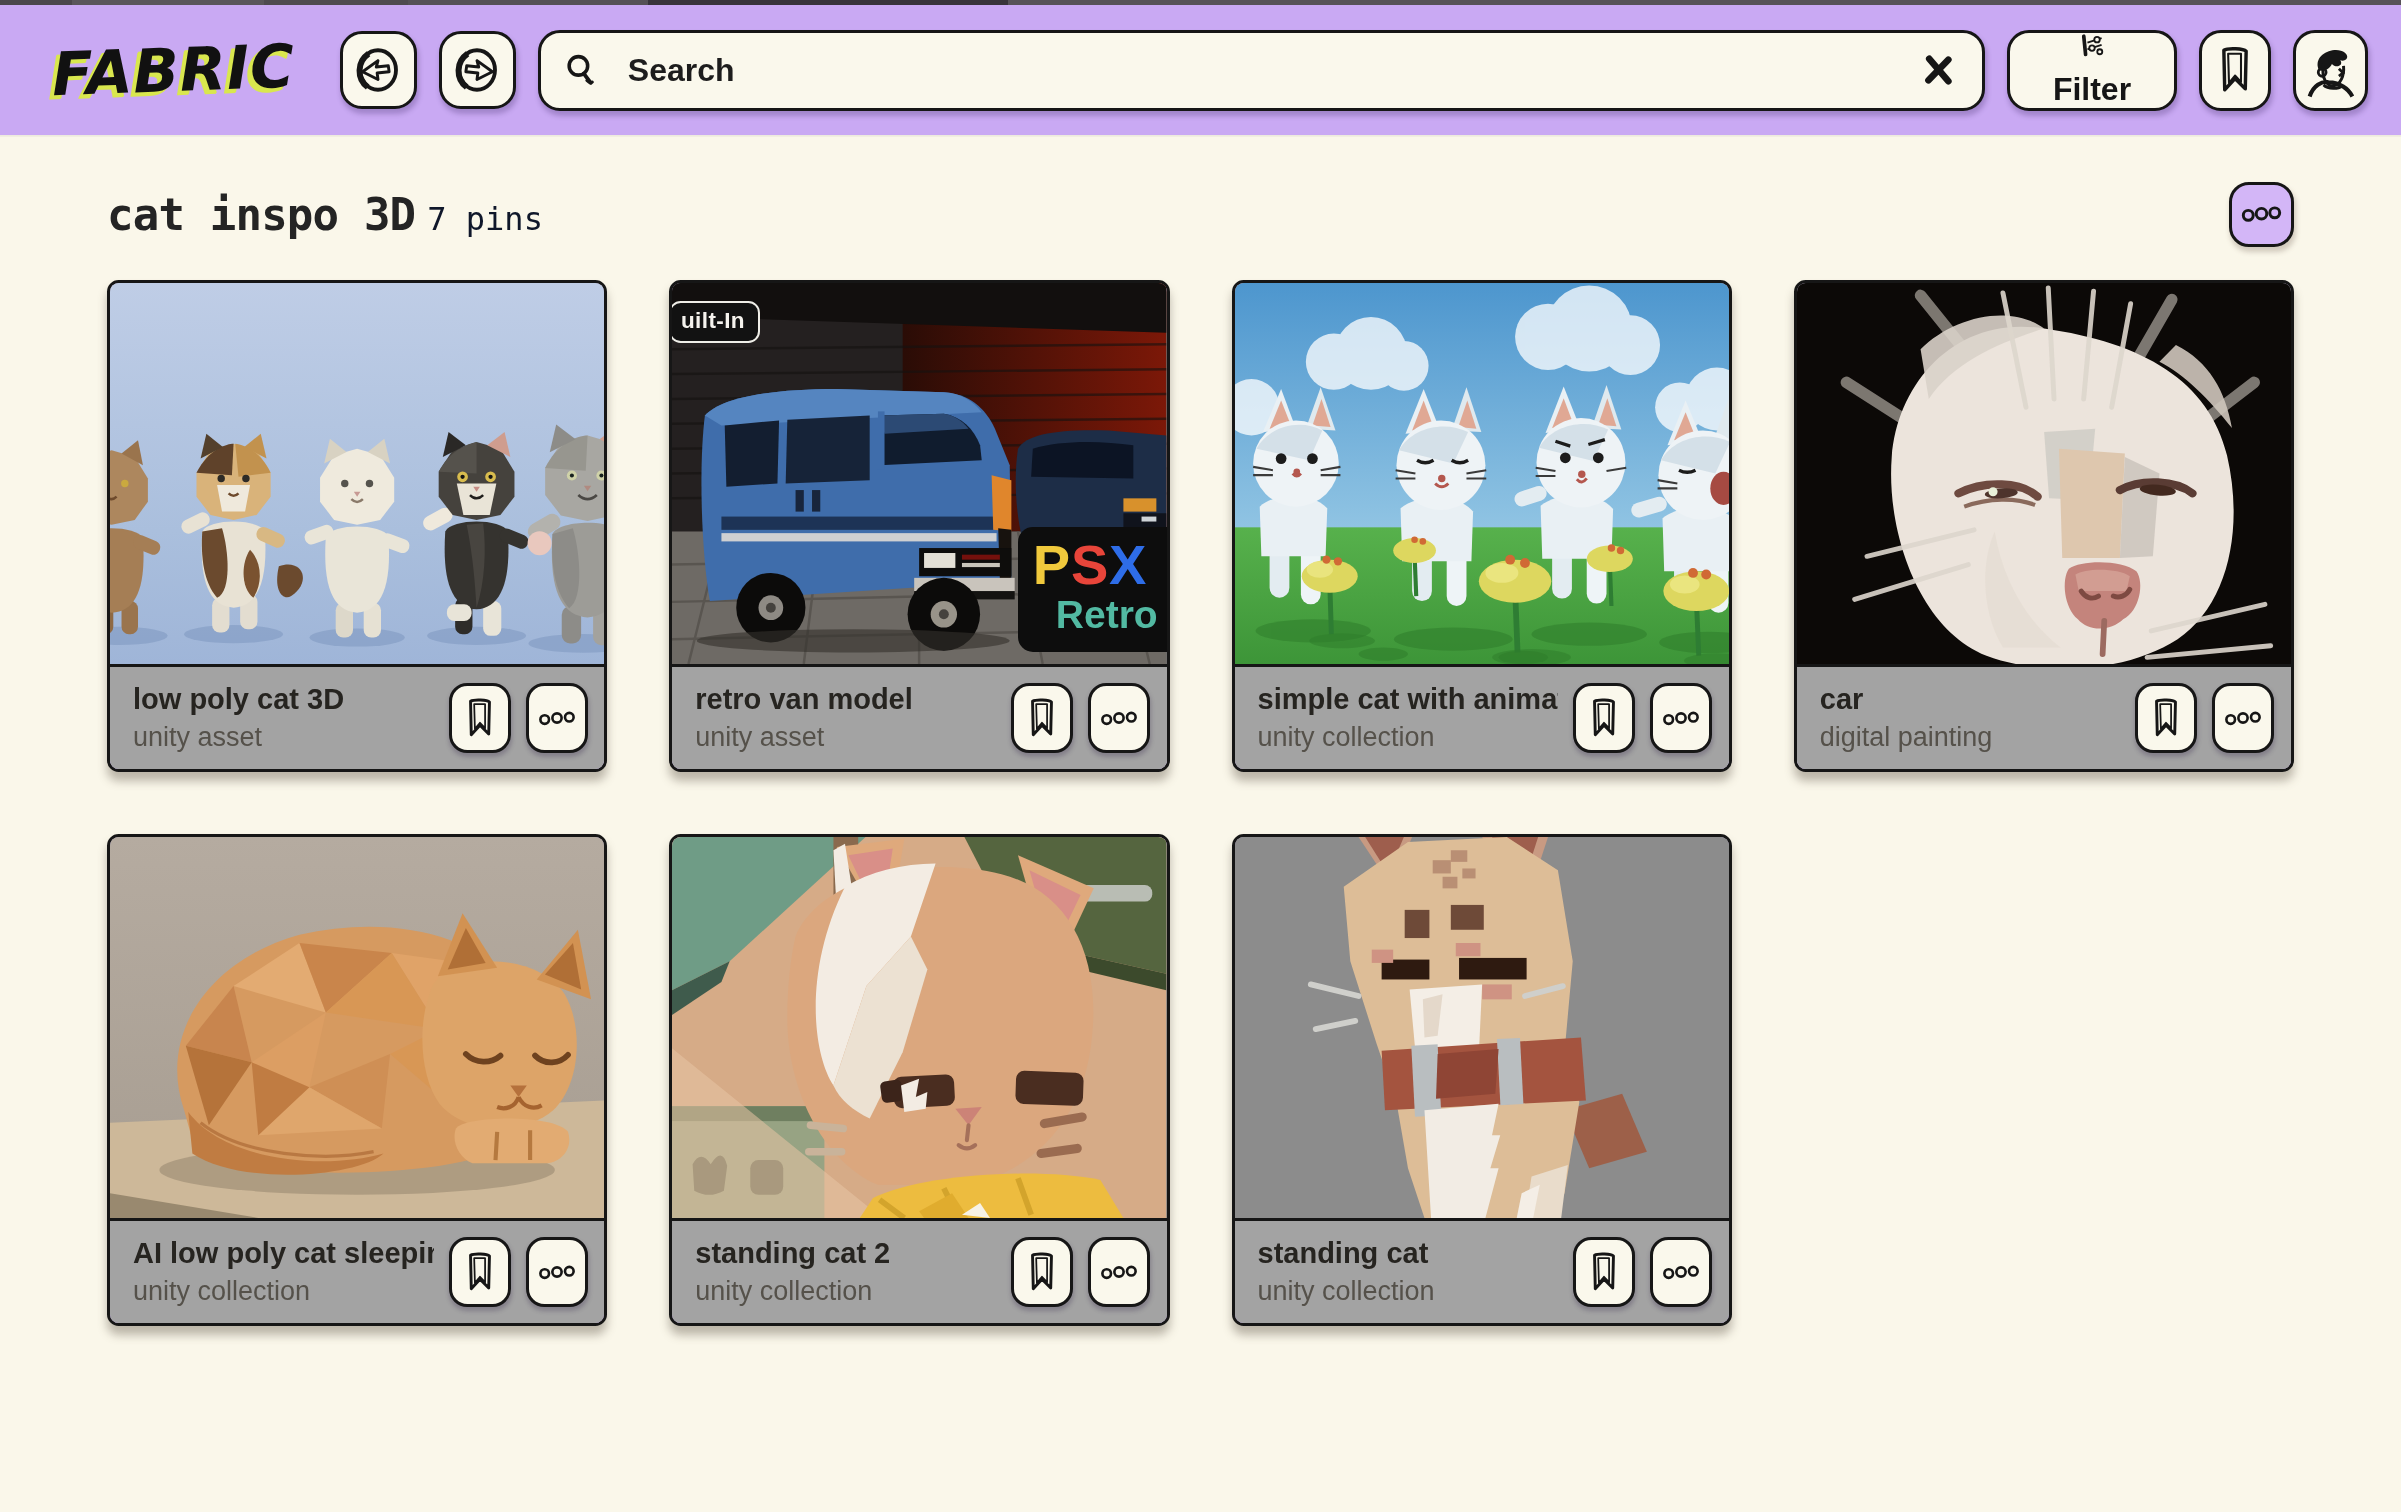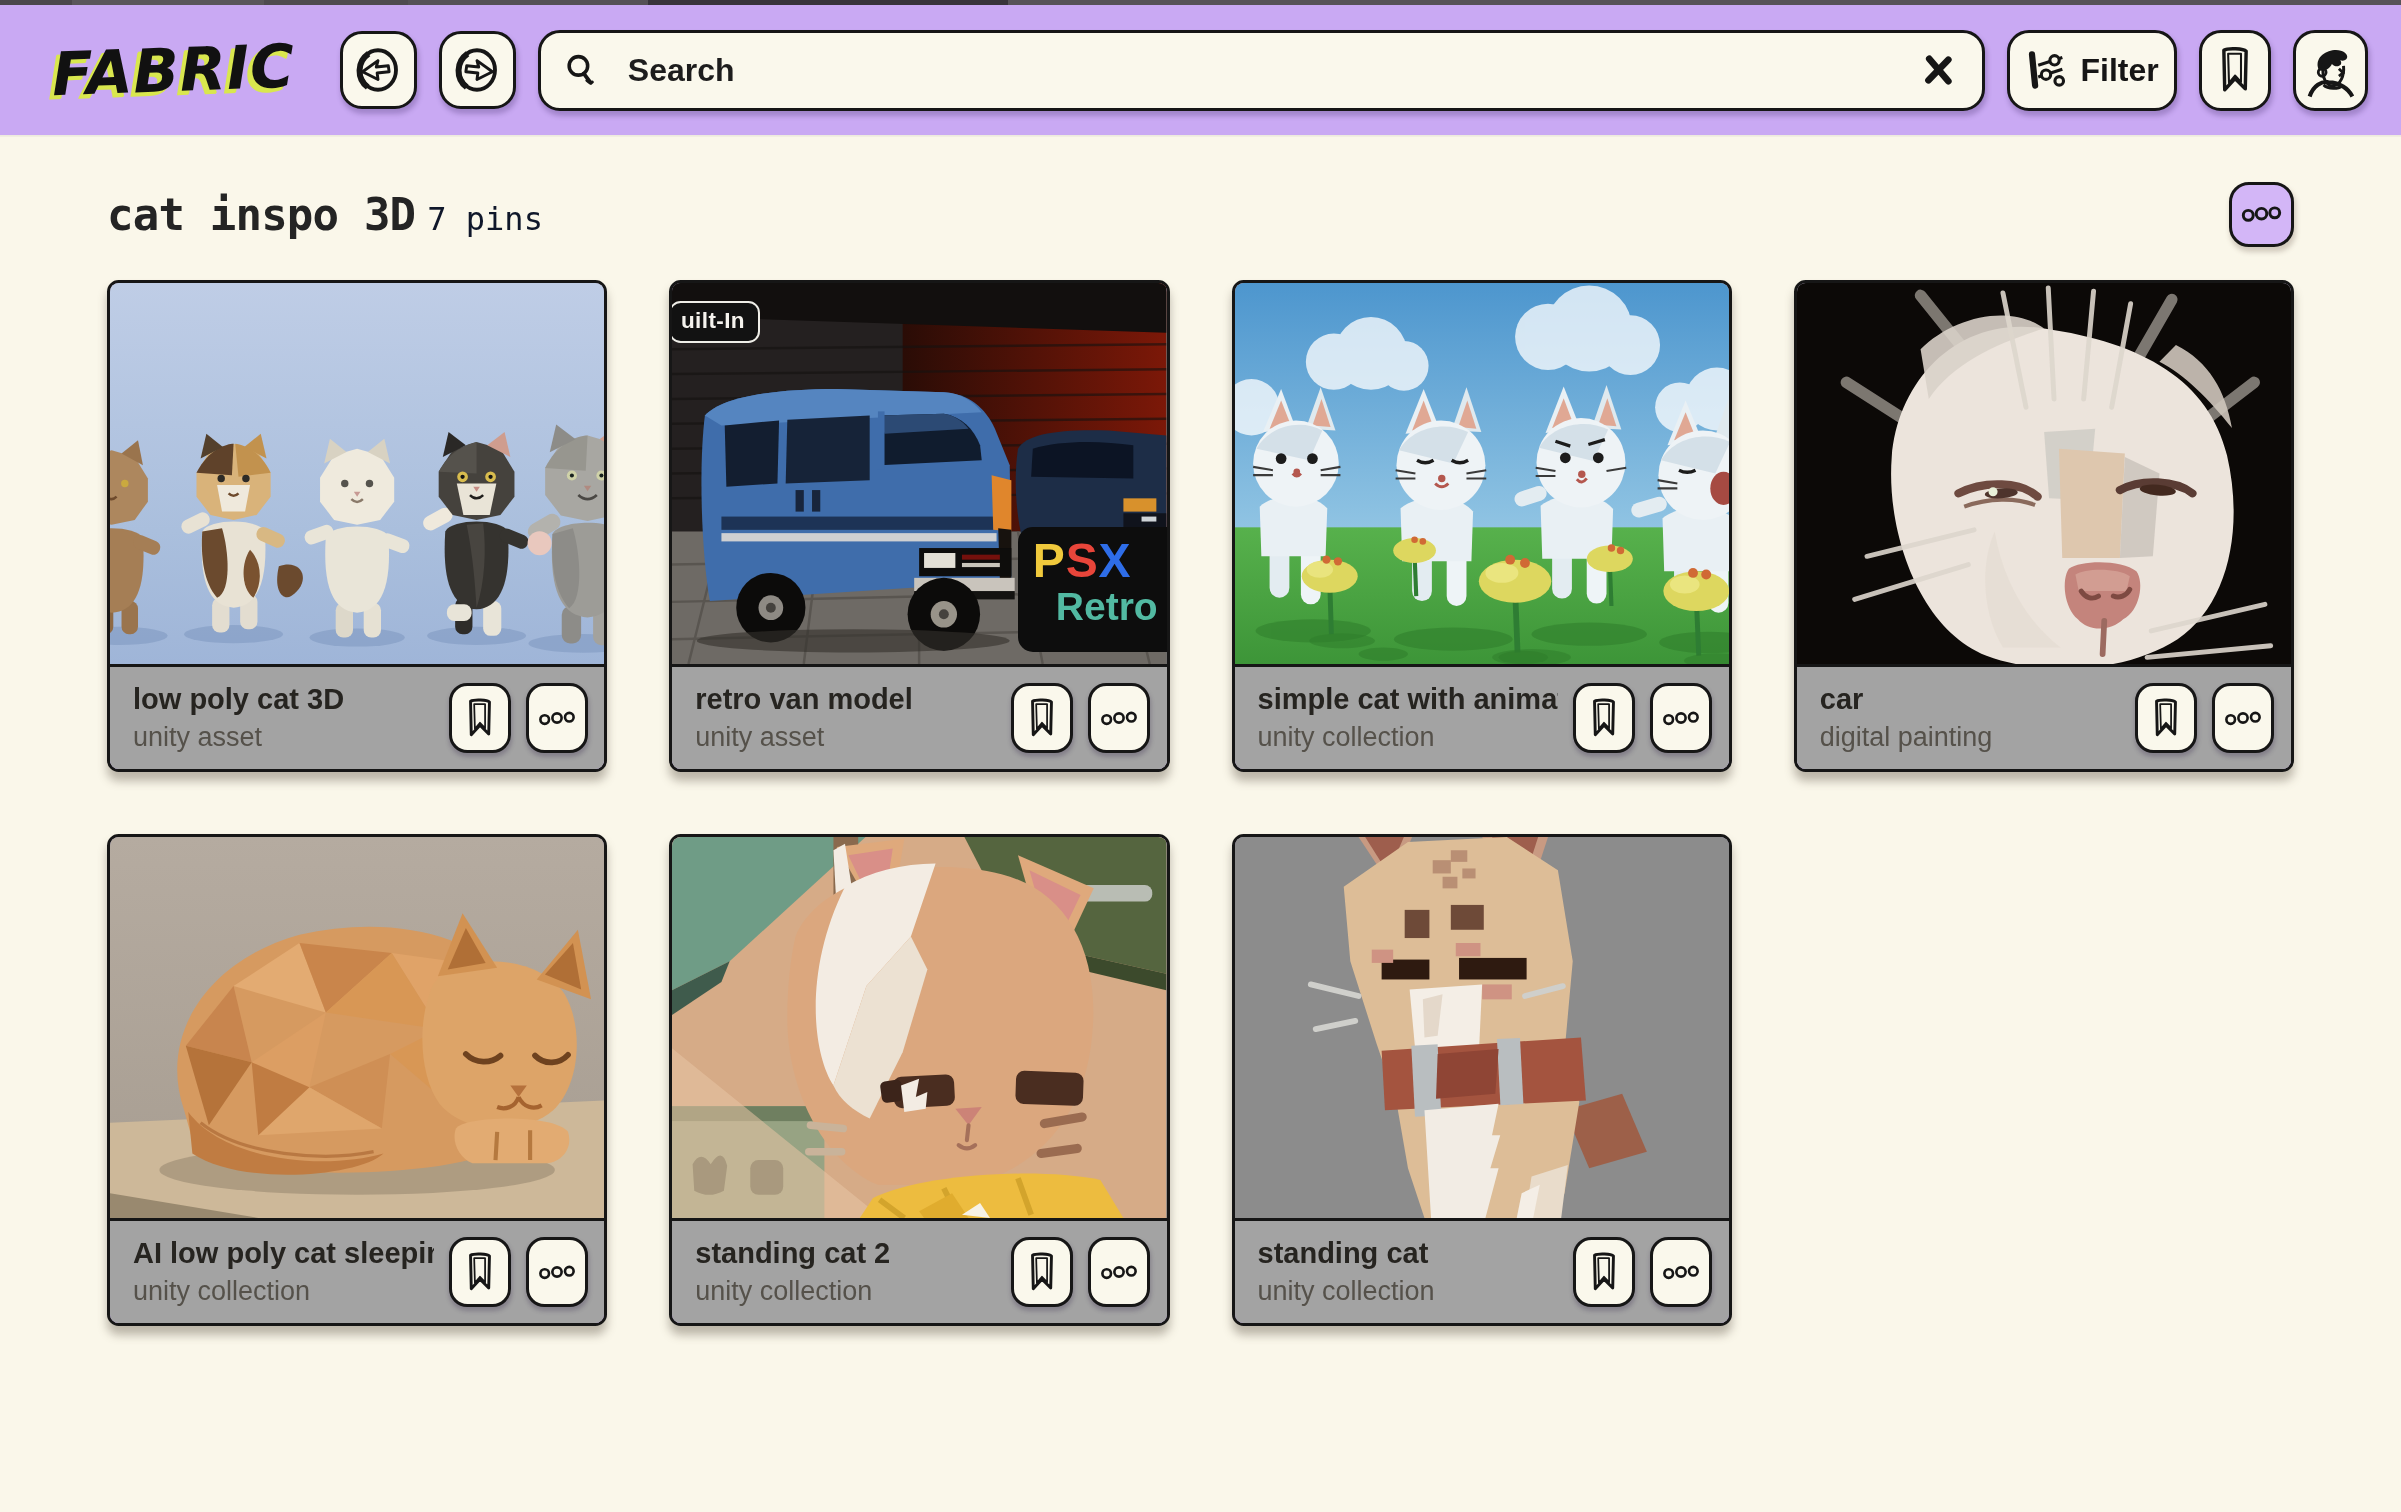--- a/index.html
+++ b/index.html
@@ -44,21 +44,21 @@
     display:flex; align-items:center; padding:0 25px 0 22px; gap:28px;
     box-shadow:1.7px 4.2px 5px rgba(60,40,100,.28);
   }
   .searchbar input{
     flex:1; border:none; outline:none; background:transparent;
     font-family:"Liberation Sans", sans-serif;
     font-size:32px; font-weight:600; color:#161616;
   }
   .searchbar input::placeholder{ color:#1d1d1d; opacity:1; }
   .clear-btn{ background:none; border:none; cursor:pointer; display:flex; }
-  .filter-btn{ width:170px; height:81px; gap:13.3px; font-size:32px; font-weight:700; color:#161616; }
+  .filter-btn{ width:170px; height:81px; gap:13.3px; font-size:32px; font-weight:700; color:#161616;flex-direction:column; }
   .bm-btn{ width:72px; height:81px; }
   .avatar-btn{ width:75px; height:81px; overflow:hidden; }
   
   .main{ padding:0 107px; }
   .board-header{
     margin-top:47px; display:flex; align-items:center;
   }
   .board-title{
     font-family:"DejaVu Sans Mono", monospace;
     font-weight:700; font-size:44px; color:#242424; letter-spacing:-0.8px;
@@ -116,21 +116,21 @@
     border:2.5px solid #efeee8; border-radius:11.7px;
     font-size:22.5px; font-weight:700; padding:5px 13.3px 6.7px 10px;
     letter-spacing:0.4px;
   }
   .psx-block{
     position:absolute; right:-18.3px; bottom:11.7px;
     width:167px; height:125px;
     background:#0d0d0d; border-radius:15px;
     padding:10px 0 0 15px; line-height:1;
   }
-  .psx-line1{ font-size:48px; font-weight:800; letter-spacing:0.8px; font-family:"Liberation Sans",sans-serif; }
+  .psx-line1{ font-size:56px; font-weight:800; letter-spacing:0.8px; font-family:"Liberation Sans",sans-serif; }
   .psx-p{ color:#f0c93c; } .psx-s{ color:#e8453a; } .psx-x{ color:#2e6de8; }
   .psx-line2{ font-size:39px; font-weight:800; color:#52b9a2; margin-top:1.7px;margin-left:23px; }
 </style>
 </head>
 <body>
 
 <div class="top-strip"></div>
 
 <div class="header">
   <div class="logo">FABRIC</div>

